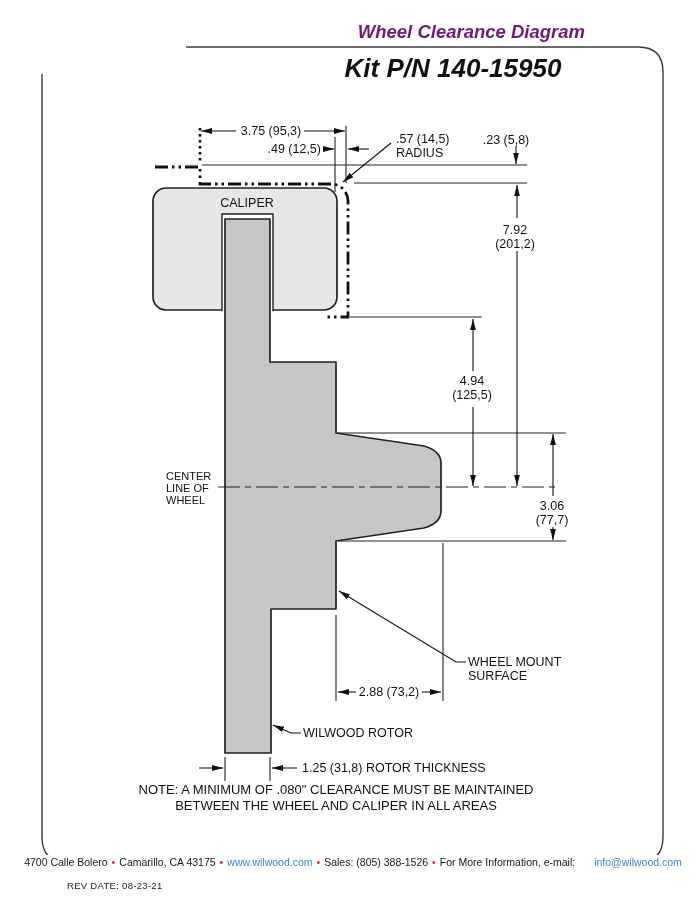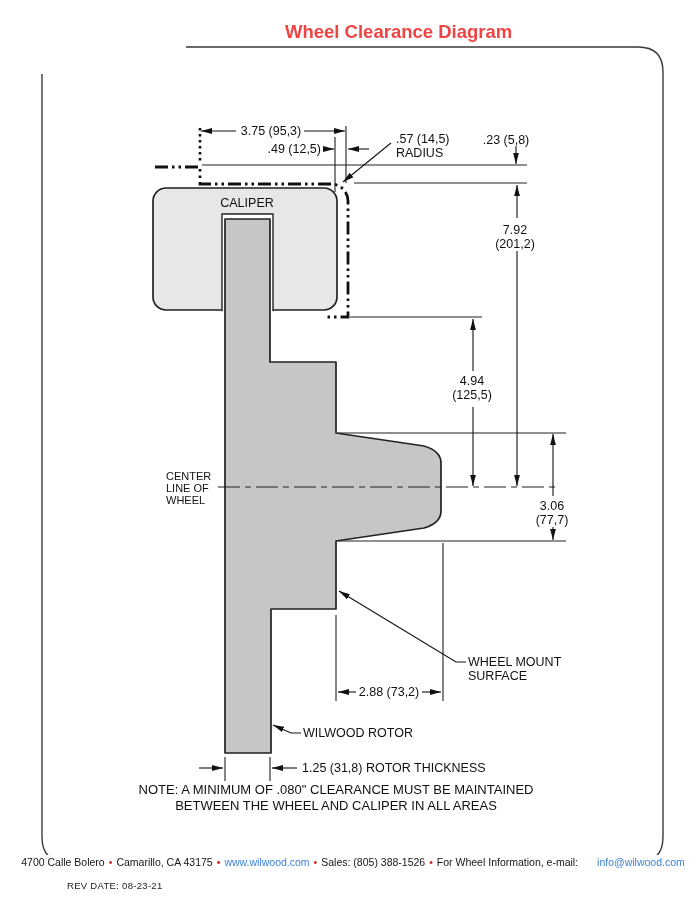--- a/index.html
+++ b/index.html
@@ -6,22 +6,22 @@
   body{width:700px;height:906px;position:relative;font-family:"Liberation Sans",sans-serif;overflow:hidden;}
   .page{position:absolute;inset:0;background:#fff;}
   
   .logo{position:absolute;left:26px;top:14px;width:170px;height:60px;}
   .logo-top{position:absolute;left:60px;top:13px;display:flex;align-items:center;}
   .logo-tagline{font-style:italic;font-weight:bold;font-size:13px;letter-spacing:.2px;color:#151515;white-space:nowrap;}
   .logo-bar{display:inline-block;width:5px;height:13px;background:#e22b21;margin-left:2px;transform:skewX(-12deg);}
   .logo-script{position:absolute;left:0;top:24px;font-style:italic;font-weight:bold;
     font-size:38px;line-height:38px;letter-spacing:-2.5px;color:#e22b21;
     font-family:"DejaVu Sans",sans-serif;transform:scaleY(.88);transform-origin:left top;white-space:nowrap;}
-  .title{position:absolute;left:285px;top:21px;width:300px;text-align:left;
-    font-weight:bold;font-size:18.5px;color:#ef4444;white-space:nowrap;}
+  .title{position:absolute;left:285px;top:21px;width:300px;text-align:right;
+    font-style:italic;font-weight:bold;font-size:18.5px;color:#701a75;white-space:nowrap;}
   .kit{position:absolute;left:303px;top:53px;width:300px;text-align:center;
     font-style:italic;font-weight:bold;font-size:26px;color:#111;white-space:nowrap;}
   
   svg{position:absolute;left:0;top:0;}
   .t{font:12.5px "Liberation Sans",sans-serif;fill:#111;}
   .ts{font:11px "Liberation Sans",sans-serif;fill:#111;}
   .tn{font:13px "Liberation Sans",sans-serif;fill:#111;}
   
   .footer{position:absolute;left:353px;top:855px;transform:translateX(-50%);
     white-space:nowrap;background:#fff;padding:0 9px;font-size:10.5px;line-height:14px;color:#151515;}
@@ -30,20 +30,21 @@
   .f-email{margin-left:19px;}
   .revdate{position:absolute;left:67px;top:880px;font-size:9.5px;letter-spacing:.3px;color:#222;}
 </style>
 </head>
 <body>
 
 <div class="page">
 
 
   <div class="title">Wheel Clearance Diagram</div>
+  <div class="kit">Kit P/N 140-15950</div>
 
   <svg width="700" height="906" viewBox="0 0 700 906">
     <defs>
       <marker id="ar" markerUnits="userSpaceOnUse" markerWidth="11" markerHeight="7" viewBox="0 0 11 7" refX="11" refY="3.5" orient="auto">
         <path d="M0,0.6 L11,3.5 L0,6.4 Z" fill="#111"></path>
       </marker>
     </defs>
 
     <path d="M186,47 H638 Q663,47 663,72 V837 Q663,862 638,862 H67 Q42,862 42,837 V74" fill="none" stroke="#3a3a3a" stroke-width="1.4"></path>
 
@@ -100,17 +101,17 @@
 
     <text class="t" x="468" y="666">WHEEL MOUNT</text>
     <text class="t" x="468" y="680">SURFACE</text>
     <text class="t" x="303" y="737">WILWOOD ROTOR</text>
 
     <text class="tn" x="336" y="794" text-anchor="middle">NOTE: A MINIMUM OF .080" CLEARANCE MUST BE MAINTAINED</text>
     <text class="tn" x="336" y="810" text-anchor="middle">BETWEEN THE WHEEL AND CALIPER IN ALL AREAS</text>
   </svg>
 
   <div class="footer">
-    <span>4700 Calle Bolero</span><span class="f-sep">•</span><span>Camarillo, CA 43175</span><span class="f-sep">•</span><span class="f-link">www.wilwood.com</span><span class="f-sep">•</span><span>Sales: (805) 388-1526</span><span class="f-sep">•</span><span>For Wheel Information, e-mail:</span><span class="f-link f-email">info@wilwood.com</span>
+    <span>4700 Calle Bolero</span><span class="f-sep">•</span><span>Camarillo, CA 43175</span><span class="f-sep">•</span><span class="f-link">www.wilwood.com</span><span class="f-sep">•</span><span>Sales: (805) 388-1526</span><span class="f-sep">•</span><span>For More Information, e-mail:</span><span class="f-link f-email">info@wilwood.com</span>
   </div>
 
   <div class="revdate">REV DATE:  08-23-21</div>
 </div>
 
 </body></html>

